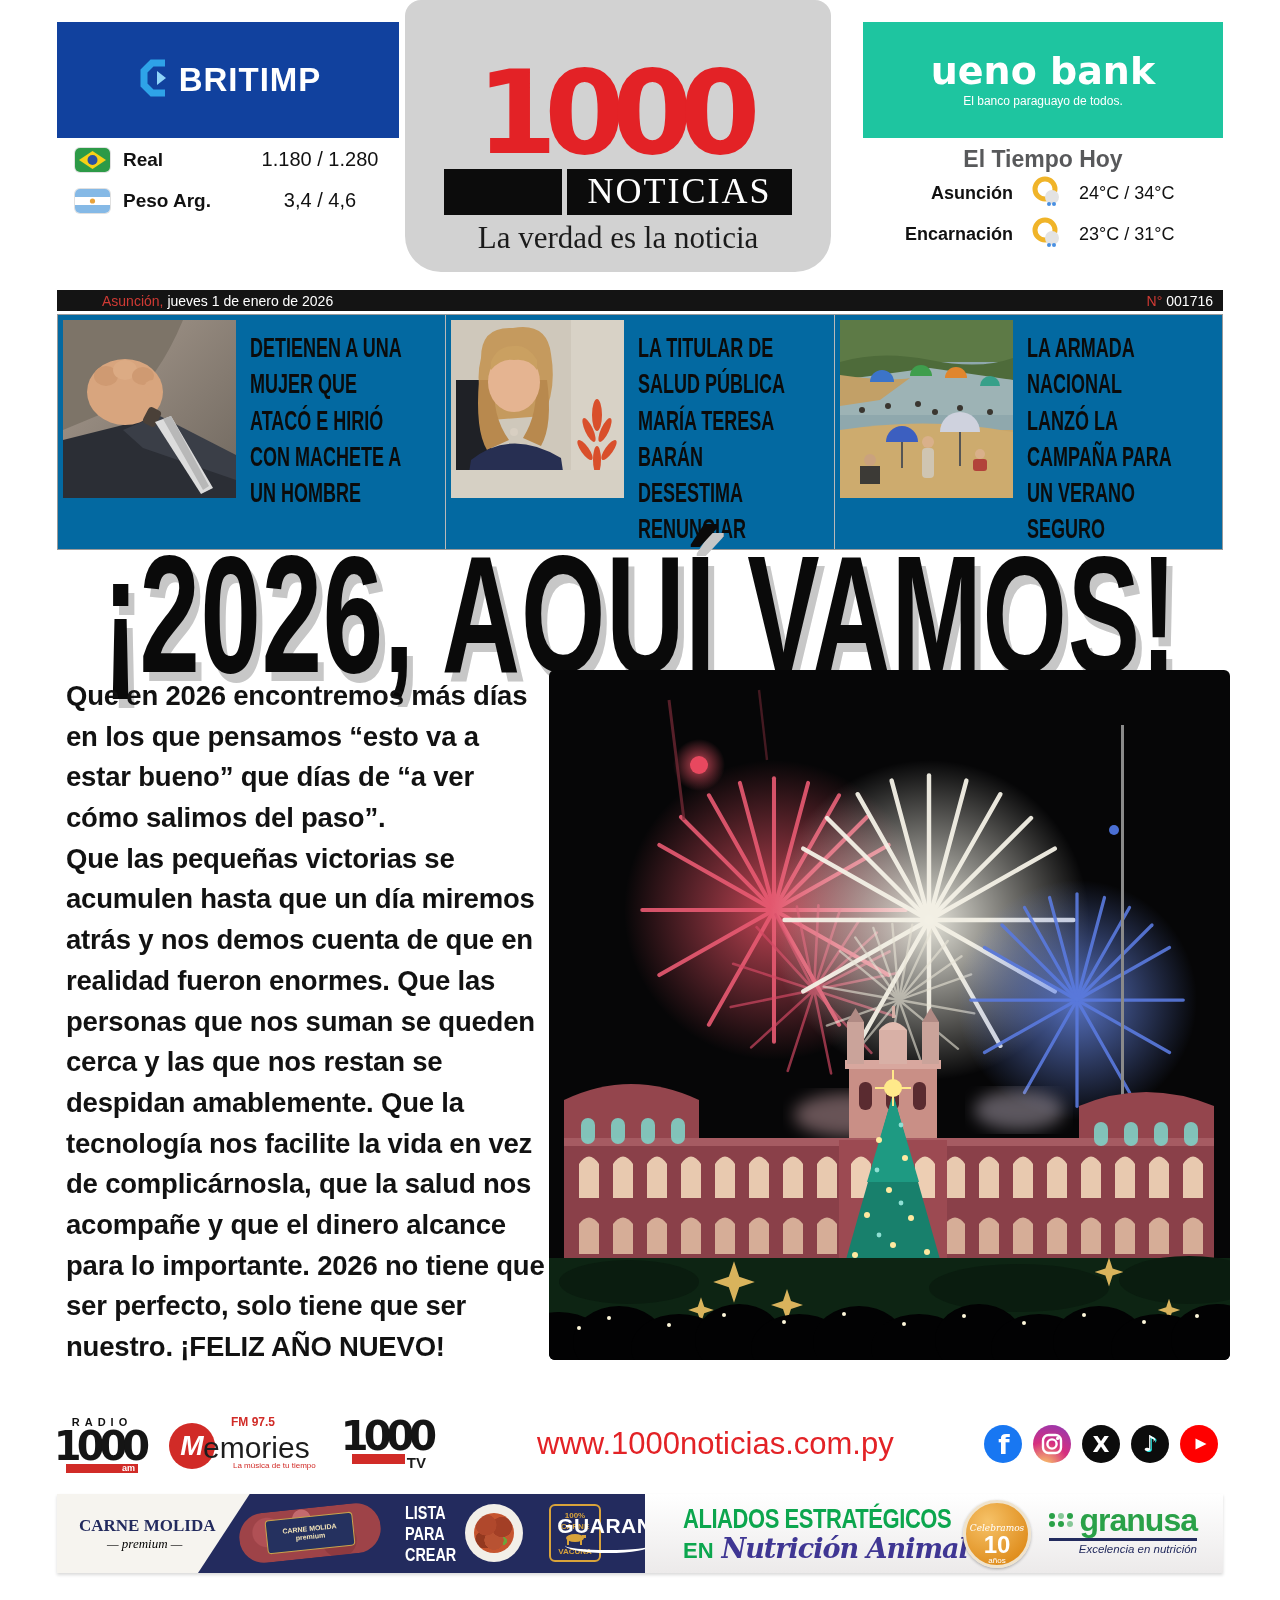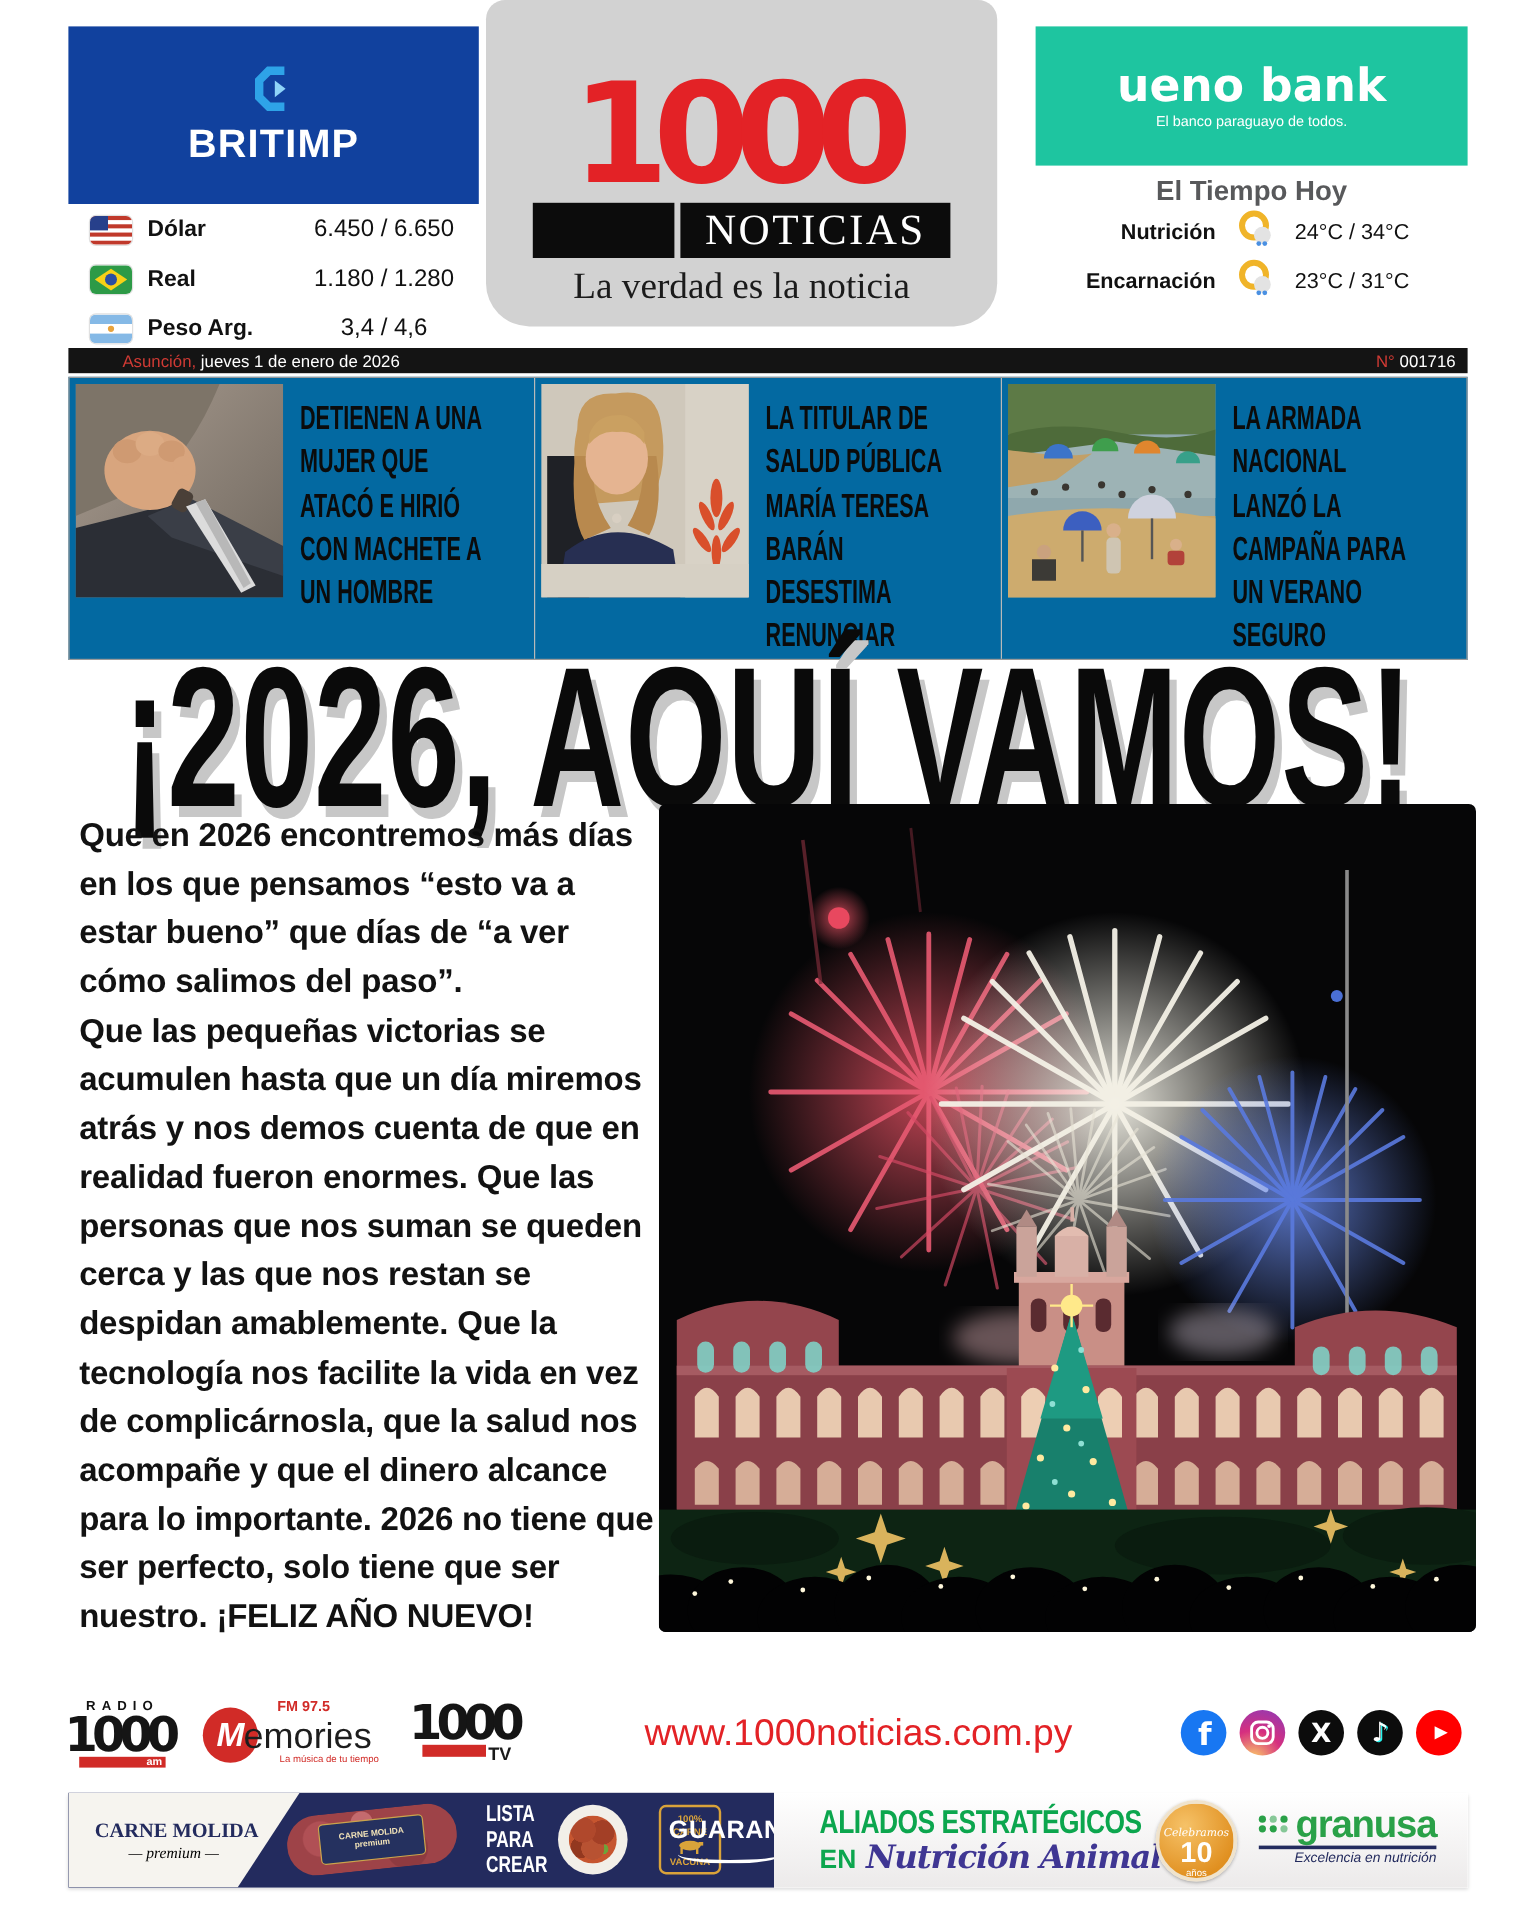--- a/index.html
+++ b/index.html
@@ -2,21 +2,21 @@
 <html><head>
 <meta charset="utf-8">
 <style>
   html,body{margin:0;padding:0;background:#ffffff;}
   .page{position:relative;width:1280px;height:1600px;background:#fff;
         font-family:"Liberation Sans",sans-serif;overflow:hidden;color:#111;}
 
   
   .masthead{position:absolute;left:57px;top:14px;width:1166px;height:272px;}
   .mh-left{position:absolute;left:0;top:8px;width:342px;}
-  .britimp-box{height:148px;background:#11419e;display:flex;flex-direction:column;
+  .britimp-box{height:116px;background:#11419e;display:flex;flex-direction:row;
                align-items:center;justify-content:center;gap:2px;}
   .britimp-name{color:#fff;font-weight:900;font-size:33px;letter-spacing:1px;}
   .cotiz-title{text-align:center;color:#58595b;font-weight:800;font-size:23px;margin-top:9px;}
   .cotiz-row{display:grid;grid-template-columns:66px 118px 1fr;align-items:center;height:39px;margin-top:2px;}
   .flag{width:35px;height:24px;border-radius:5px;overflow:hidden;margin-left:18px;
         box-shadow:0 0 0 1px rgba(0,0,0,.12);}
   .cotiz-label{font-weight:900;font-size:19px;}
   .cotiz-value{font-size:20px;text-align:center;}
 
   .mh-center{position:absolute;left:348px;top:-14px;width:426px;height:272px;background:#d2d2d2;
@@ -166,36 +166,20 @@
             <polyline points="30,5 17,5 9,13 9,27 17,35 30,35" fill="none" stroke="#2ea3e8" stroke-width="7"></polyline>
             <polygon points="22,13 31,20 22,27" fill="#8fd4f8"></polygon>
           </svg>
         </span>
         <span class="britimp-name">BRITIMP</span>
       </div>
 
       <div class="cotiz-row">
         <span class="flag">
           <svg width="35" height="24" viewBox="0 0 35 24">
-              <rect width="35" height="24" fill="#fff"></rect>
-            <g fill="#c0392b">
-                <rect y="0" width="35" height="3.4"></rect>
-                <rect y="6.9" width="35" height="3.4"></rect>
-                <rect y="13.8" width="35" height="3.4"></rect>
-                <rect y="20.6" width="35" height="3.4"></rect>
-              </g>
-            <rect width="15" height="12" fill="#27408b"></rect>
-            </svg>
-        </span>
-        <span class="cotiz-label">Dólar</span>
-        <span class="cotiz-value">6.450 / 6.650</span>
-      </div>
-      <div class="cotiz-row">
-        <span class="flag">
-          <svg width="35" height="24" viewBox="0 0 35 24">
               <rect width="35" height="24" fill="#2d9a47"></rect>
             <polygon points="17.5,3 31,12 17.5,21 4,12" fill="#f7d117"></polygon>
               <circle cx="17.5" cy="12" r="5" fill="#2a4fa2"></circle>
             </svg>
         </span>
         <span class="cotiz-label">Real</span>
         <span class="cotiz-value">1.180 / 1.280</span>
       </div>
       <div class="cotiz-row">
         <span class="flag">
@@ -220,21 +204,21 @@
     </div>
 
     <div class="mh-right">
       <div class="ueno-box">
         <span class="ueno-name">ueno bank</span>
         <span class="ueno-tag">El banco paraguayo de todos.</span>
       </div>
       <div class="weather-title">El Tiempo Hoy</div>
 
       <div class="weather-row">
-        <span class="weather-city">Nutrición</span>
+        <span class="weather-city">Asunción</span>
         <span class="weather-icon">
           <svg width="36" height="36" viewBox="0 0 36 36">
             <circle cx="17" cy="15" r="10" fill="none" stroke="#f0b429" stroke-width="5"></circle>
             <circle cx="24" cy="23" r="7" fill="#e3e3e3"></circle>
             <circle cx="21" cy="30" r="2" fill="#4a90e2"></circle>
               <circle cx="26" cy="30" r="2" fill="#4a90e2"></circle>
           </svg>
         </span>
         <span class="weather-temps">24°C / 34°C</span>
       </div>

